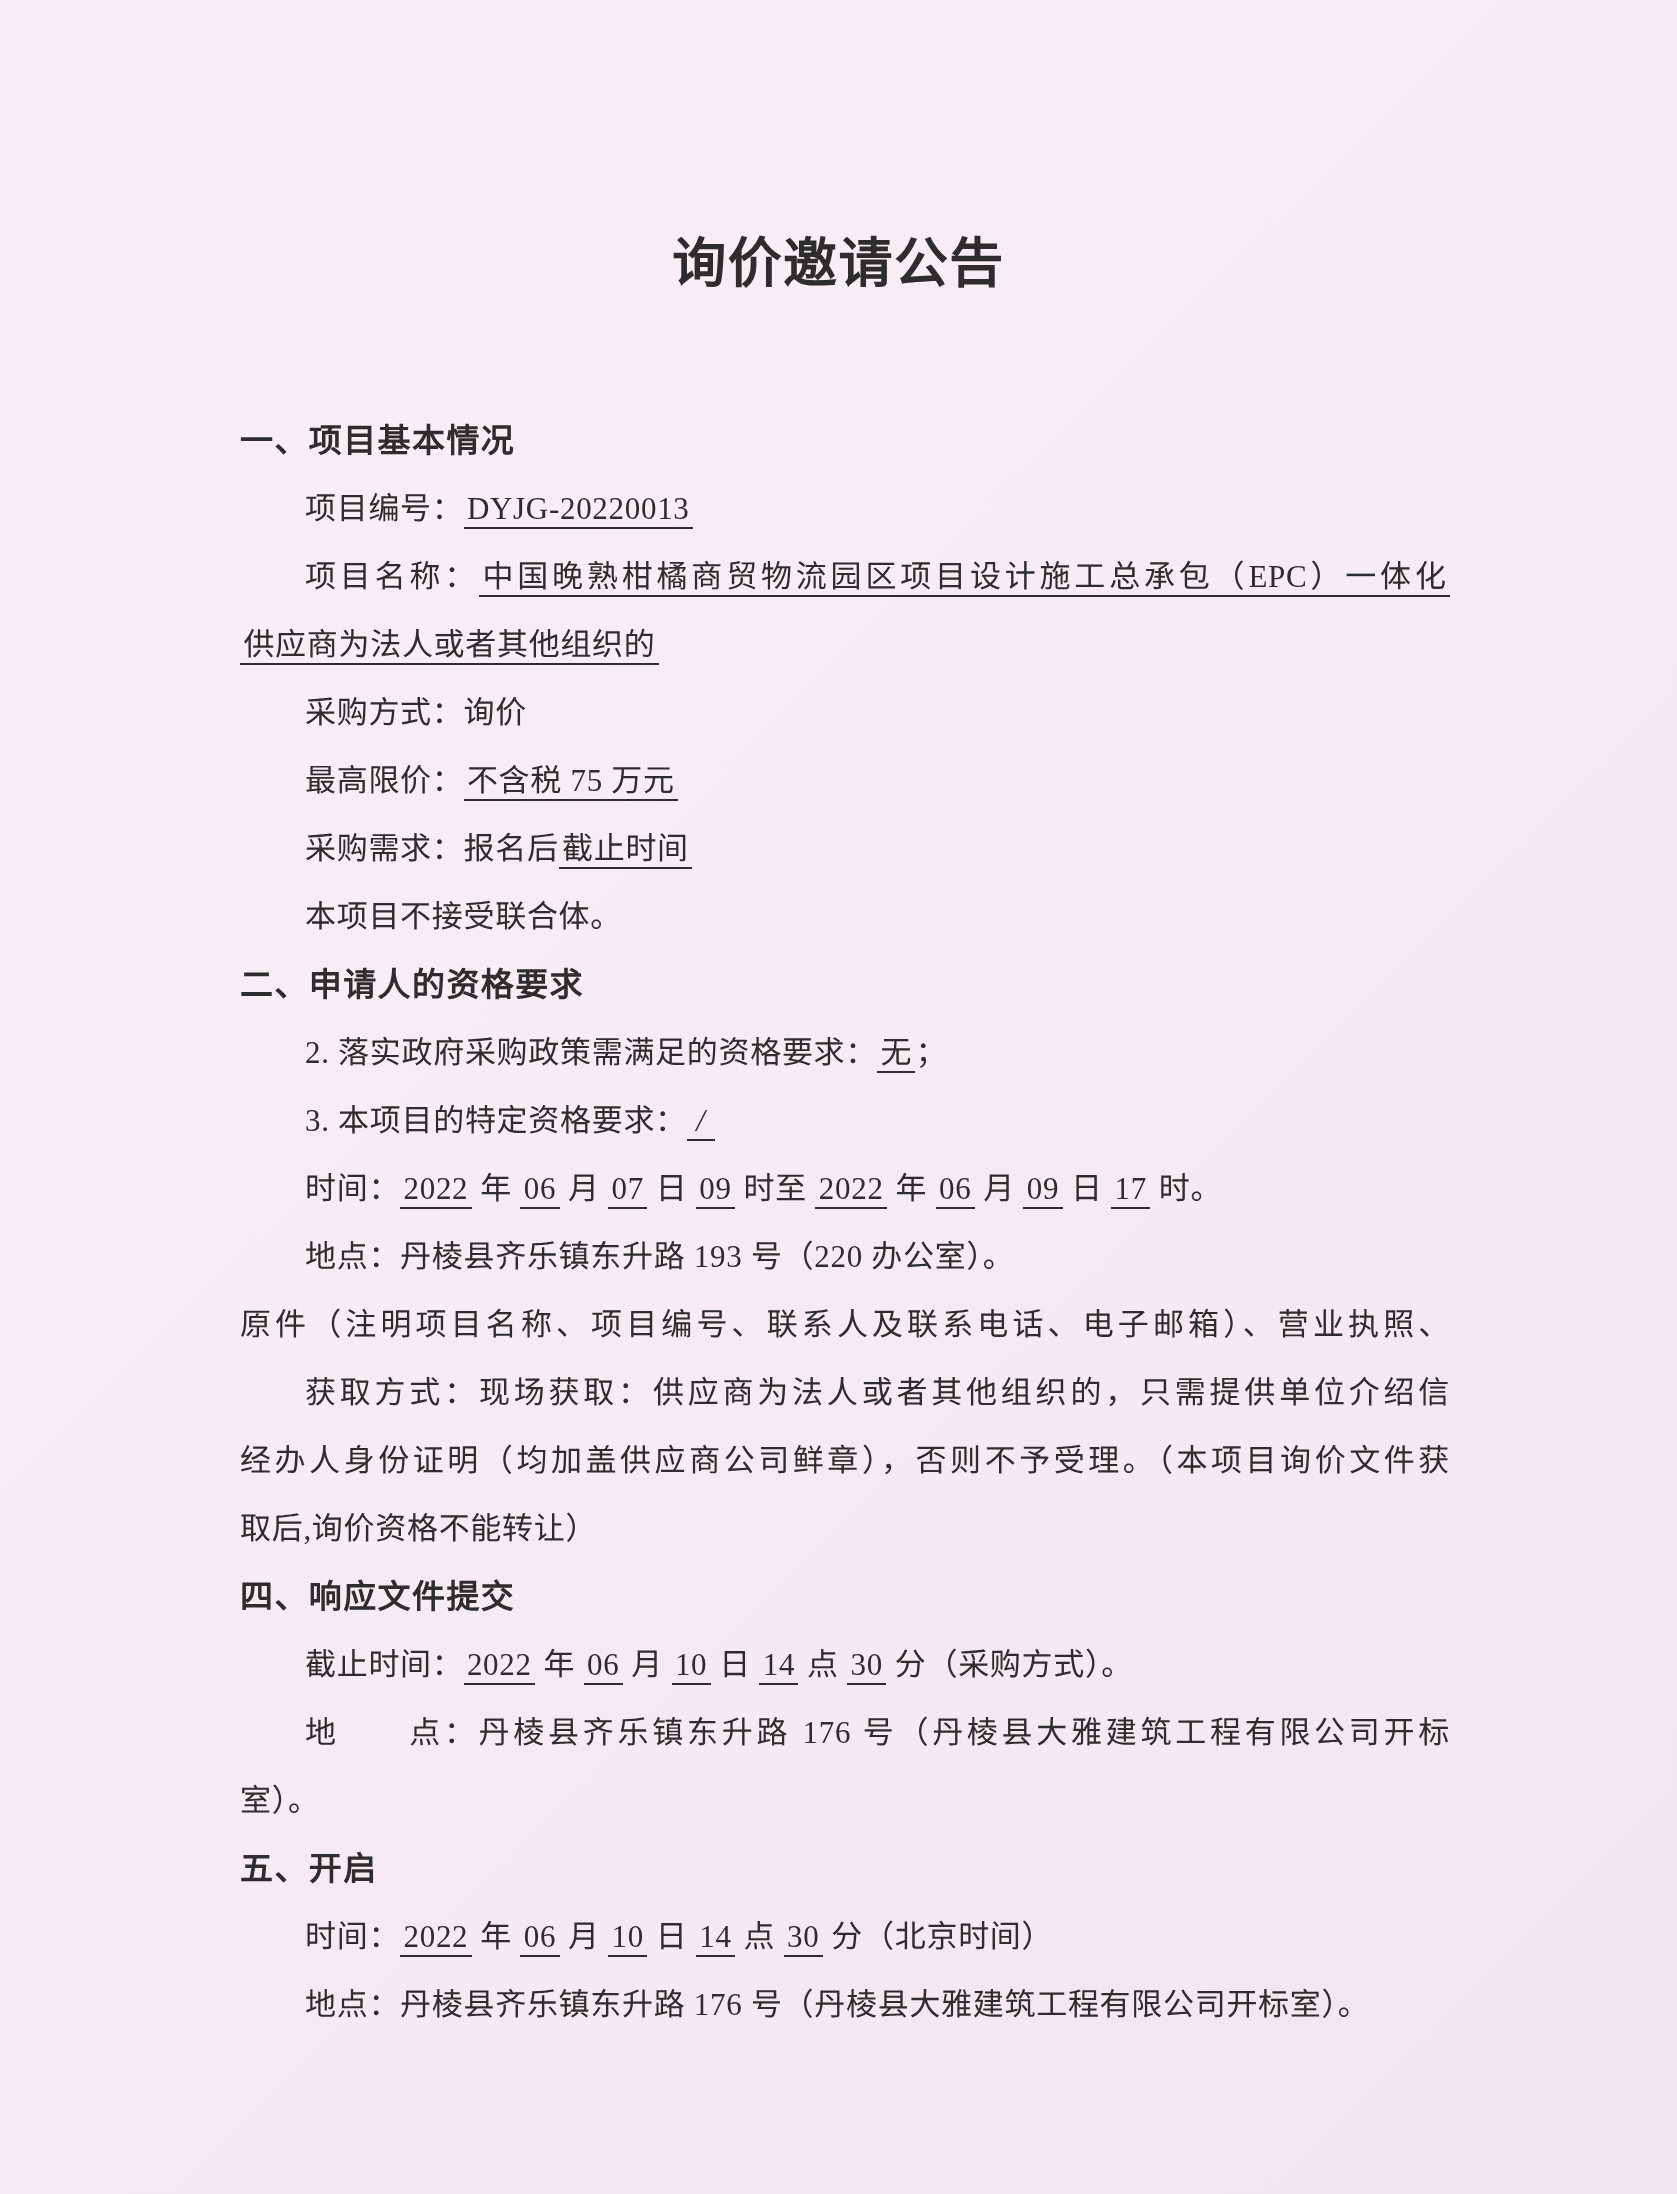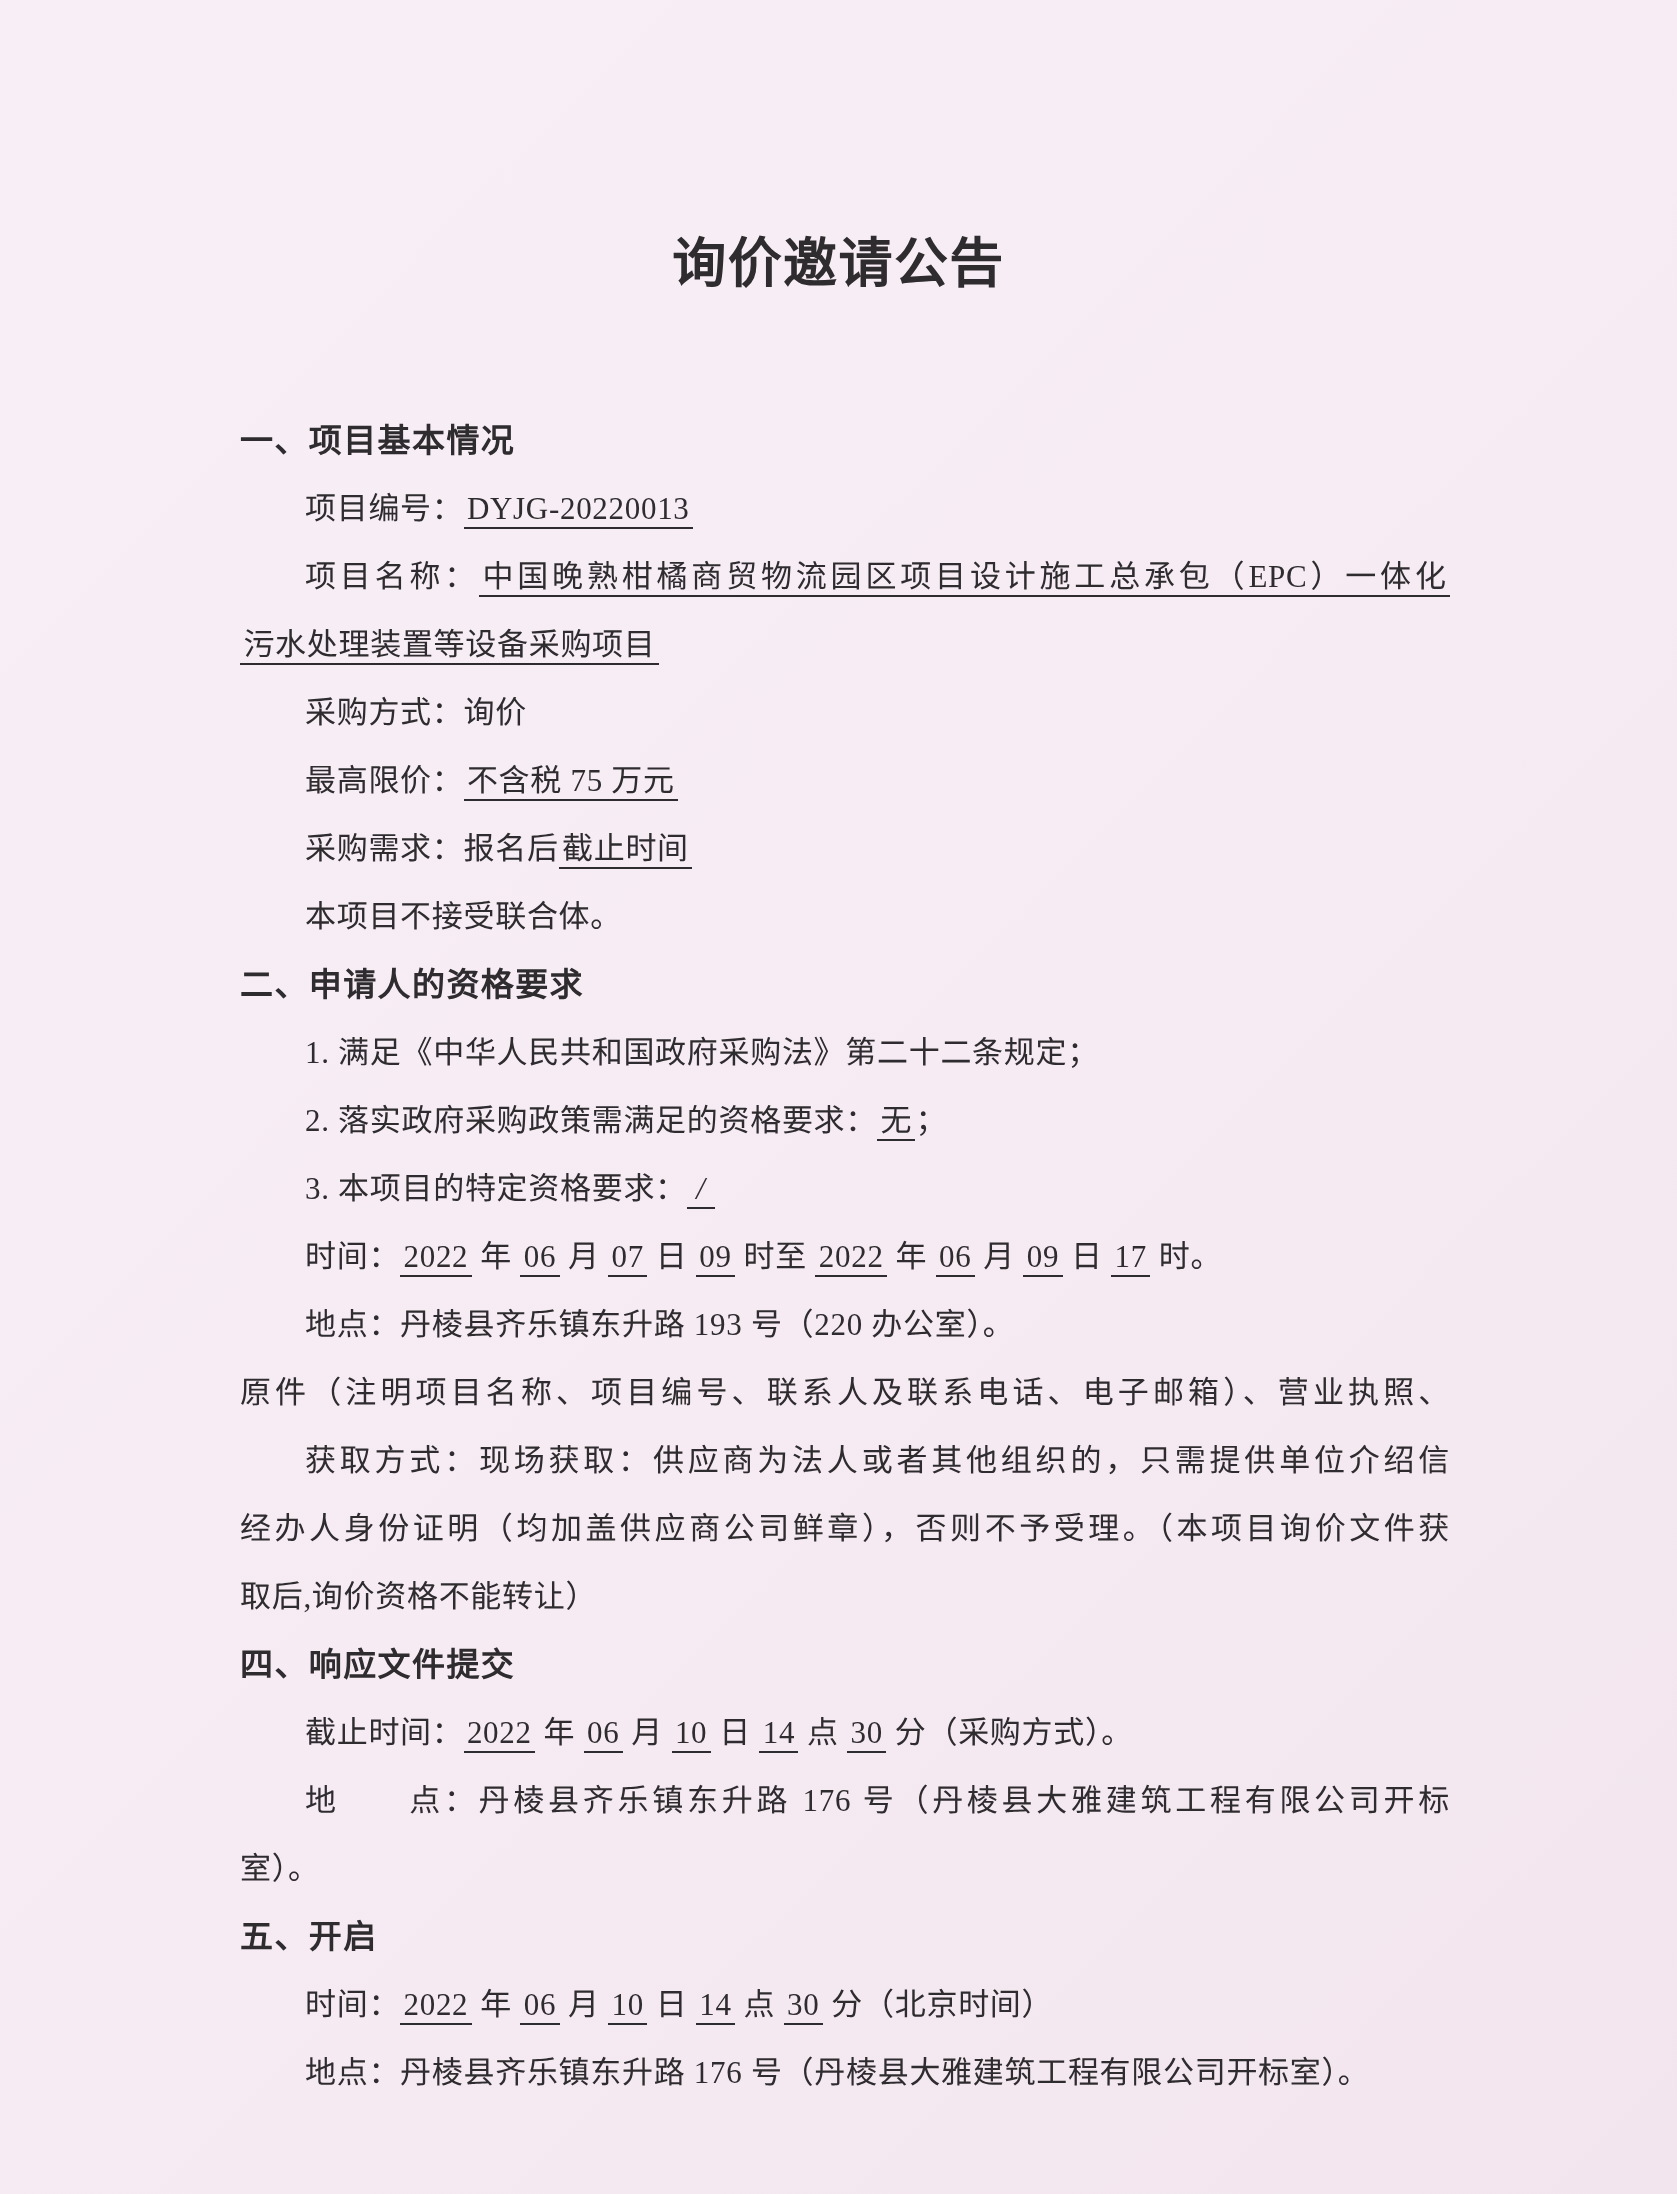--- a/index.html
+++ b/index.html
@@ -62,30 +62,29 @@
 <div class="page">
 
   <h1 class="title">询价邀请公告</h1>
 
   <main class="content">
 
     <section>
       <div class="line h">一、项目基本情况</div>
       <div class="line ind"><span>项目编号：</span><span class="u">DYJG-20220013</span></div>
       <div class="line ind just"><span>项目名称：</span><span class="u">中国晚熟柑橘商贸物流园区项目设计施工总承包（EPC）一体化</span></div>
-      <div class="line"><span class="u">污水处理装置等设备采购项目</span></div>
+      <div class="line"><span class="u">供应商为法人或者其他组织的</span></div>
       <div class="line ind">采购方式：询价</div>
       <div class="line ind"><span>最高限价：</span><span class="u">不含税 75 万元</span></div>
       <div class="line ind"><span>采购需求：报名后</span><span class="u">截止时间</span></div>
       <div class="line ind">本项目不接受联合体。</div>
     </section>
 
     <section>
       <div class="line h">二、申请人的资格要求</div>
-      <div class="line ind">1. 满足《中华人民共和国政府采购法》第二十二条规定；</div>
       <div class="line ind"><span>2. 落实政府采购政策需满足的资格要求：</span><span class="u">无</span><span>；</span></div>
       <div class="line ind"><span>3. 本项目的特定资格要求：</span><span class="u u-slash">/</span></div>
     </section>
 
     <section>
       <div class="line ind"><span>时间：</span><span class="u">2022</span><span> 年 </span><span class="u">06</span><span> 月 </span><span class="u">07</span><span> 日 </span><span class="u">09</span><span> 时至 </span><span class="u">2022</span><span> 年 </span><span class="u">06</span><span> 月 </span><span class="u">09</span><span> 日 </span><span class="u">17</span><span> 时。</span></div>
       <div class="line ind">地点：丹棱县齐乐镇东升路 193 号（220 办公室）。</div>
       <div class="line just">原件（注明项目名称、项目编号、联系人及联系电话、电子邮箱）、营业执照、</div>
       <div class="line ind just">获取方式：现场获取：供应商为法人或者其他组织的，只需提供单位介绍信</div>
       <div class="line just">经办人身份证明（均加盖供应商公司鲜章），否则不予受理。（本项目询价文件获</div>

